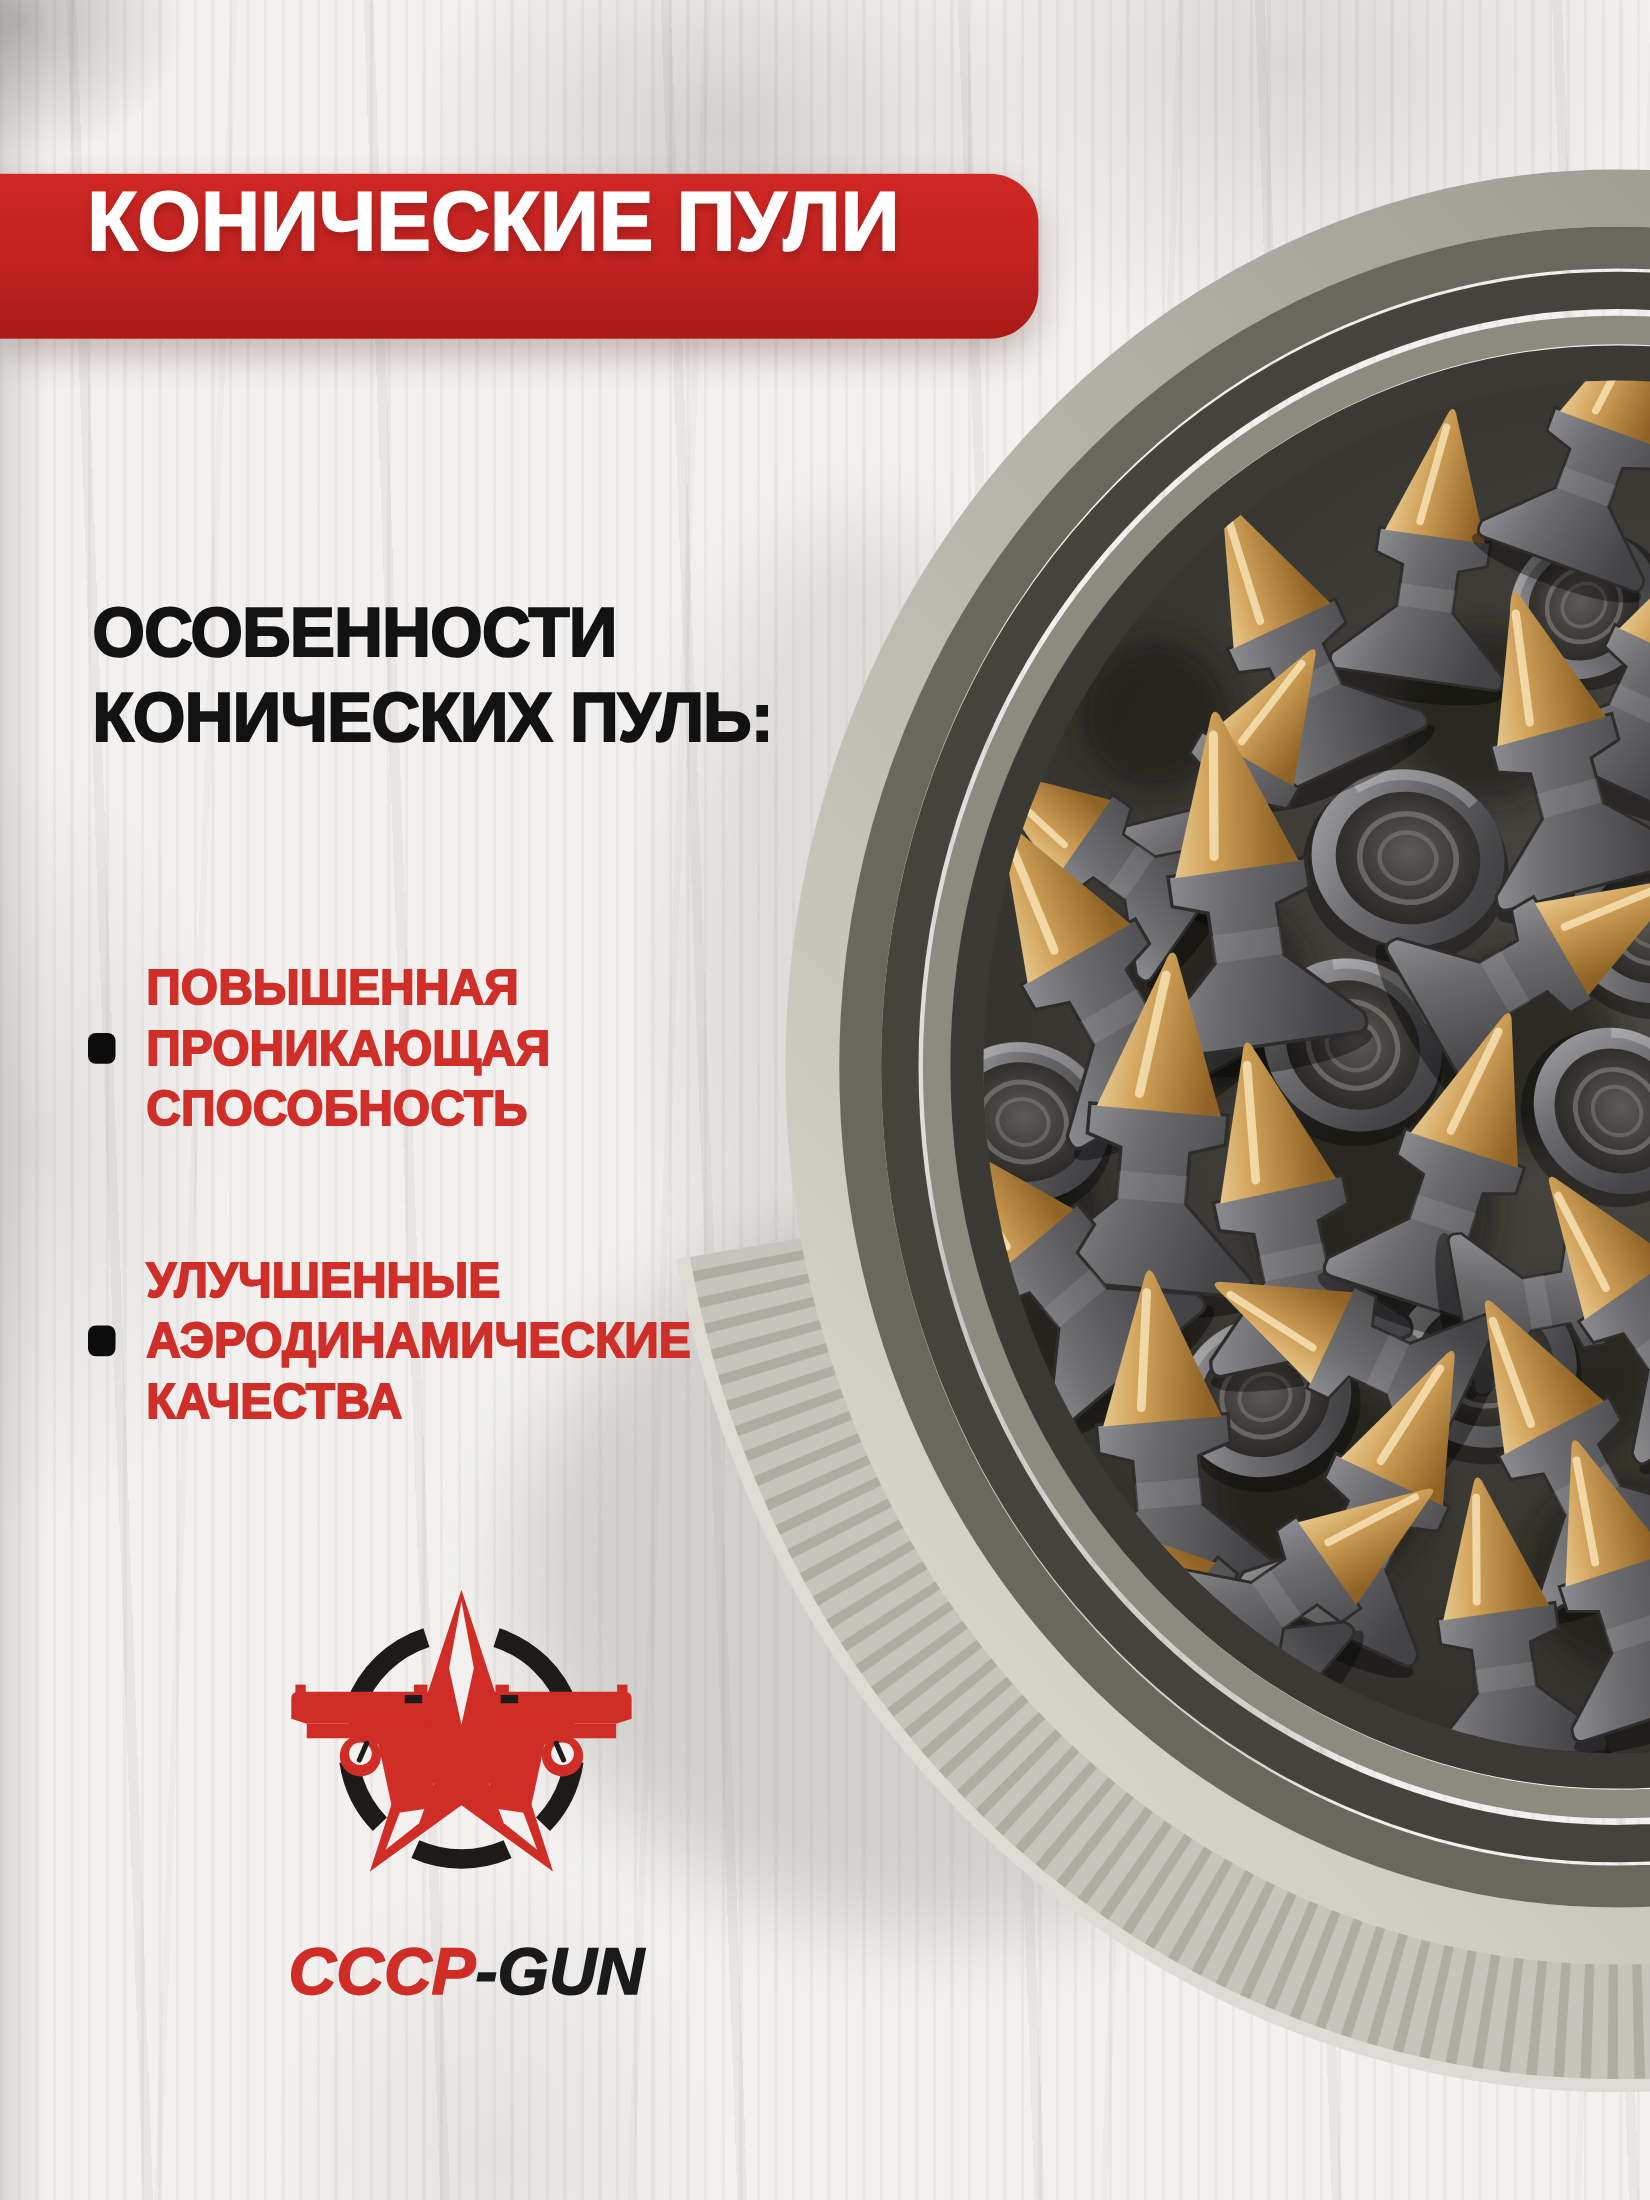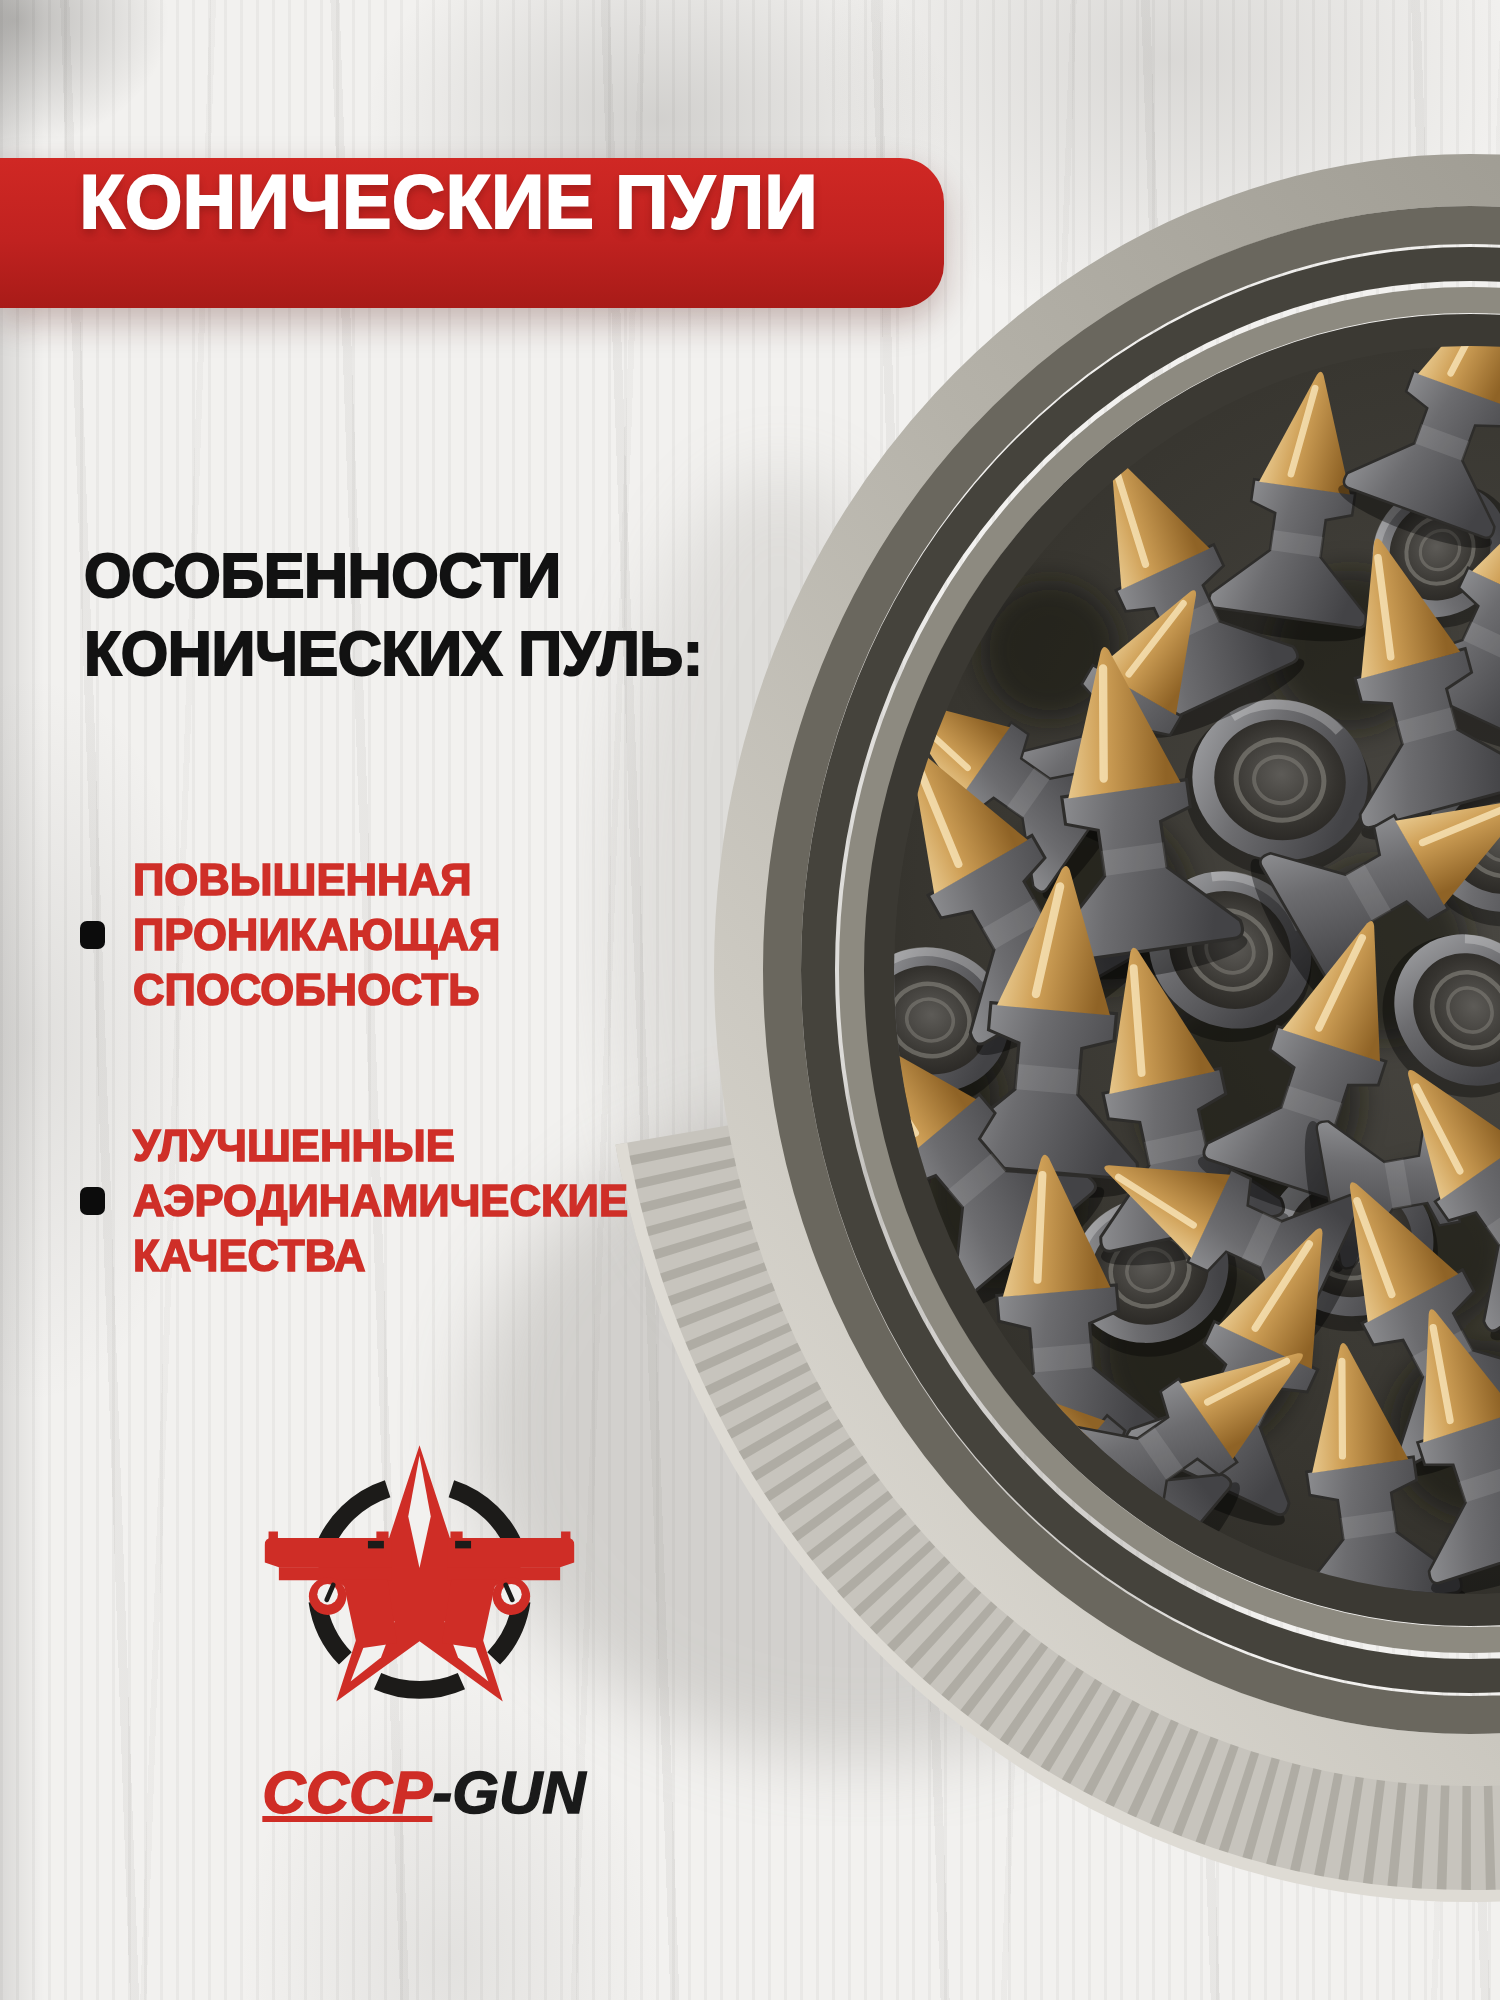--- a/index.html
+++ b/index.html
@@ -34,40 +34,40 @@
     transform:scaleX(.97);transform-origin:left center;
   }
   .heading{
     position:absolute;z-index:3;left:84px;top:536px;
     color:#121212;font-size:63px;font-weight:700;line-height:1.24;
     letter-spacing:-.5px;-webkit-text-stroke:2px #121212;
     transform:scaleX(.97);transform-origin:left top;white-space:nowrap;
   }
   .heading span{display:block;}
   .feature{
-    position:absolute;z-index:3;left:80px;display:flex;align-items:center;gap:28px;
+    position:absolute;z-index:3;left:80px;display:flex;align-items:center;gap:28px;margin-top:18px;
   }
   .feature-1{top:852px;}
   .feature-2{top:1118px;}
   .feature-marker{
     flex:0 0 auto;width:25px;height:28px;border-radius:7px;background:#0c0c0c;
   }
   .feature-text{
     color:#cf2f28;font-size:45px;font-weight:700;line-height:55px;
     -webkit-text-stroke:1.6px #cf2f28;letter-spacing:0;
     transform:scaleX(.97);transform-origin:left center;white-space:nowrap;
   }
   .feature-text span{display:block;}
   .logo{position:absolute;z-index:3;left:232px;top:1418px;width:375px;height:347px;}
   .wordmark{
     position:absolute;z-index:3;left:238px;top:1758px;width:372px;
     text-align:center;font-size:60px;font-weight:700;font-style:italic;
     white-space:nowrap;-webkit-text-stroke:1.4px currentColor;
   }
-  .wordmark .red{color:#cf2d26;text-decoration:underline;-webkit-text-stroke:1.4px #cf2d26;}
+  .wordmark .red{color:#cf2d26;-webkit-text-stroke:1.4px #cf2d26;}
   .wordmark .black{color:#1a1a1a;-webkit-text-stroke:1.4px #1a1a1a;}
 </style>
 </head>
 <body>
 
 <div class="canvas">
 
   <svg class="photo" viewBox="0 0 1500 2000" aria-hidden="true">
     <defs>
       <linearGradient id="leadG" x1="0" y1="0" x2="1" y2="0.2">

